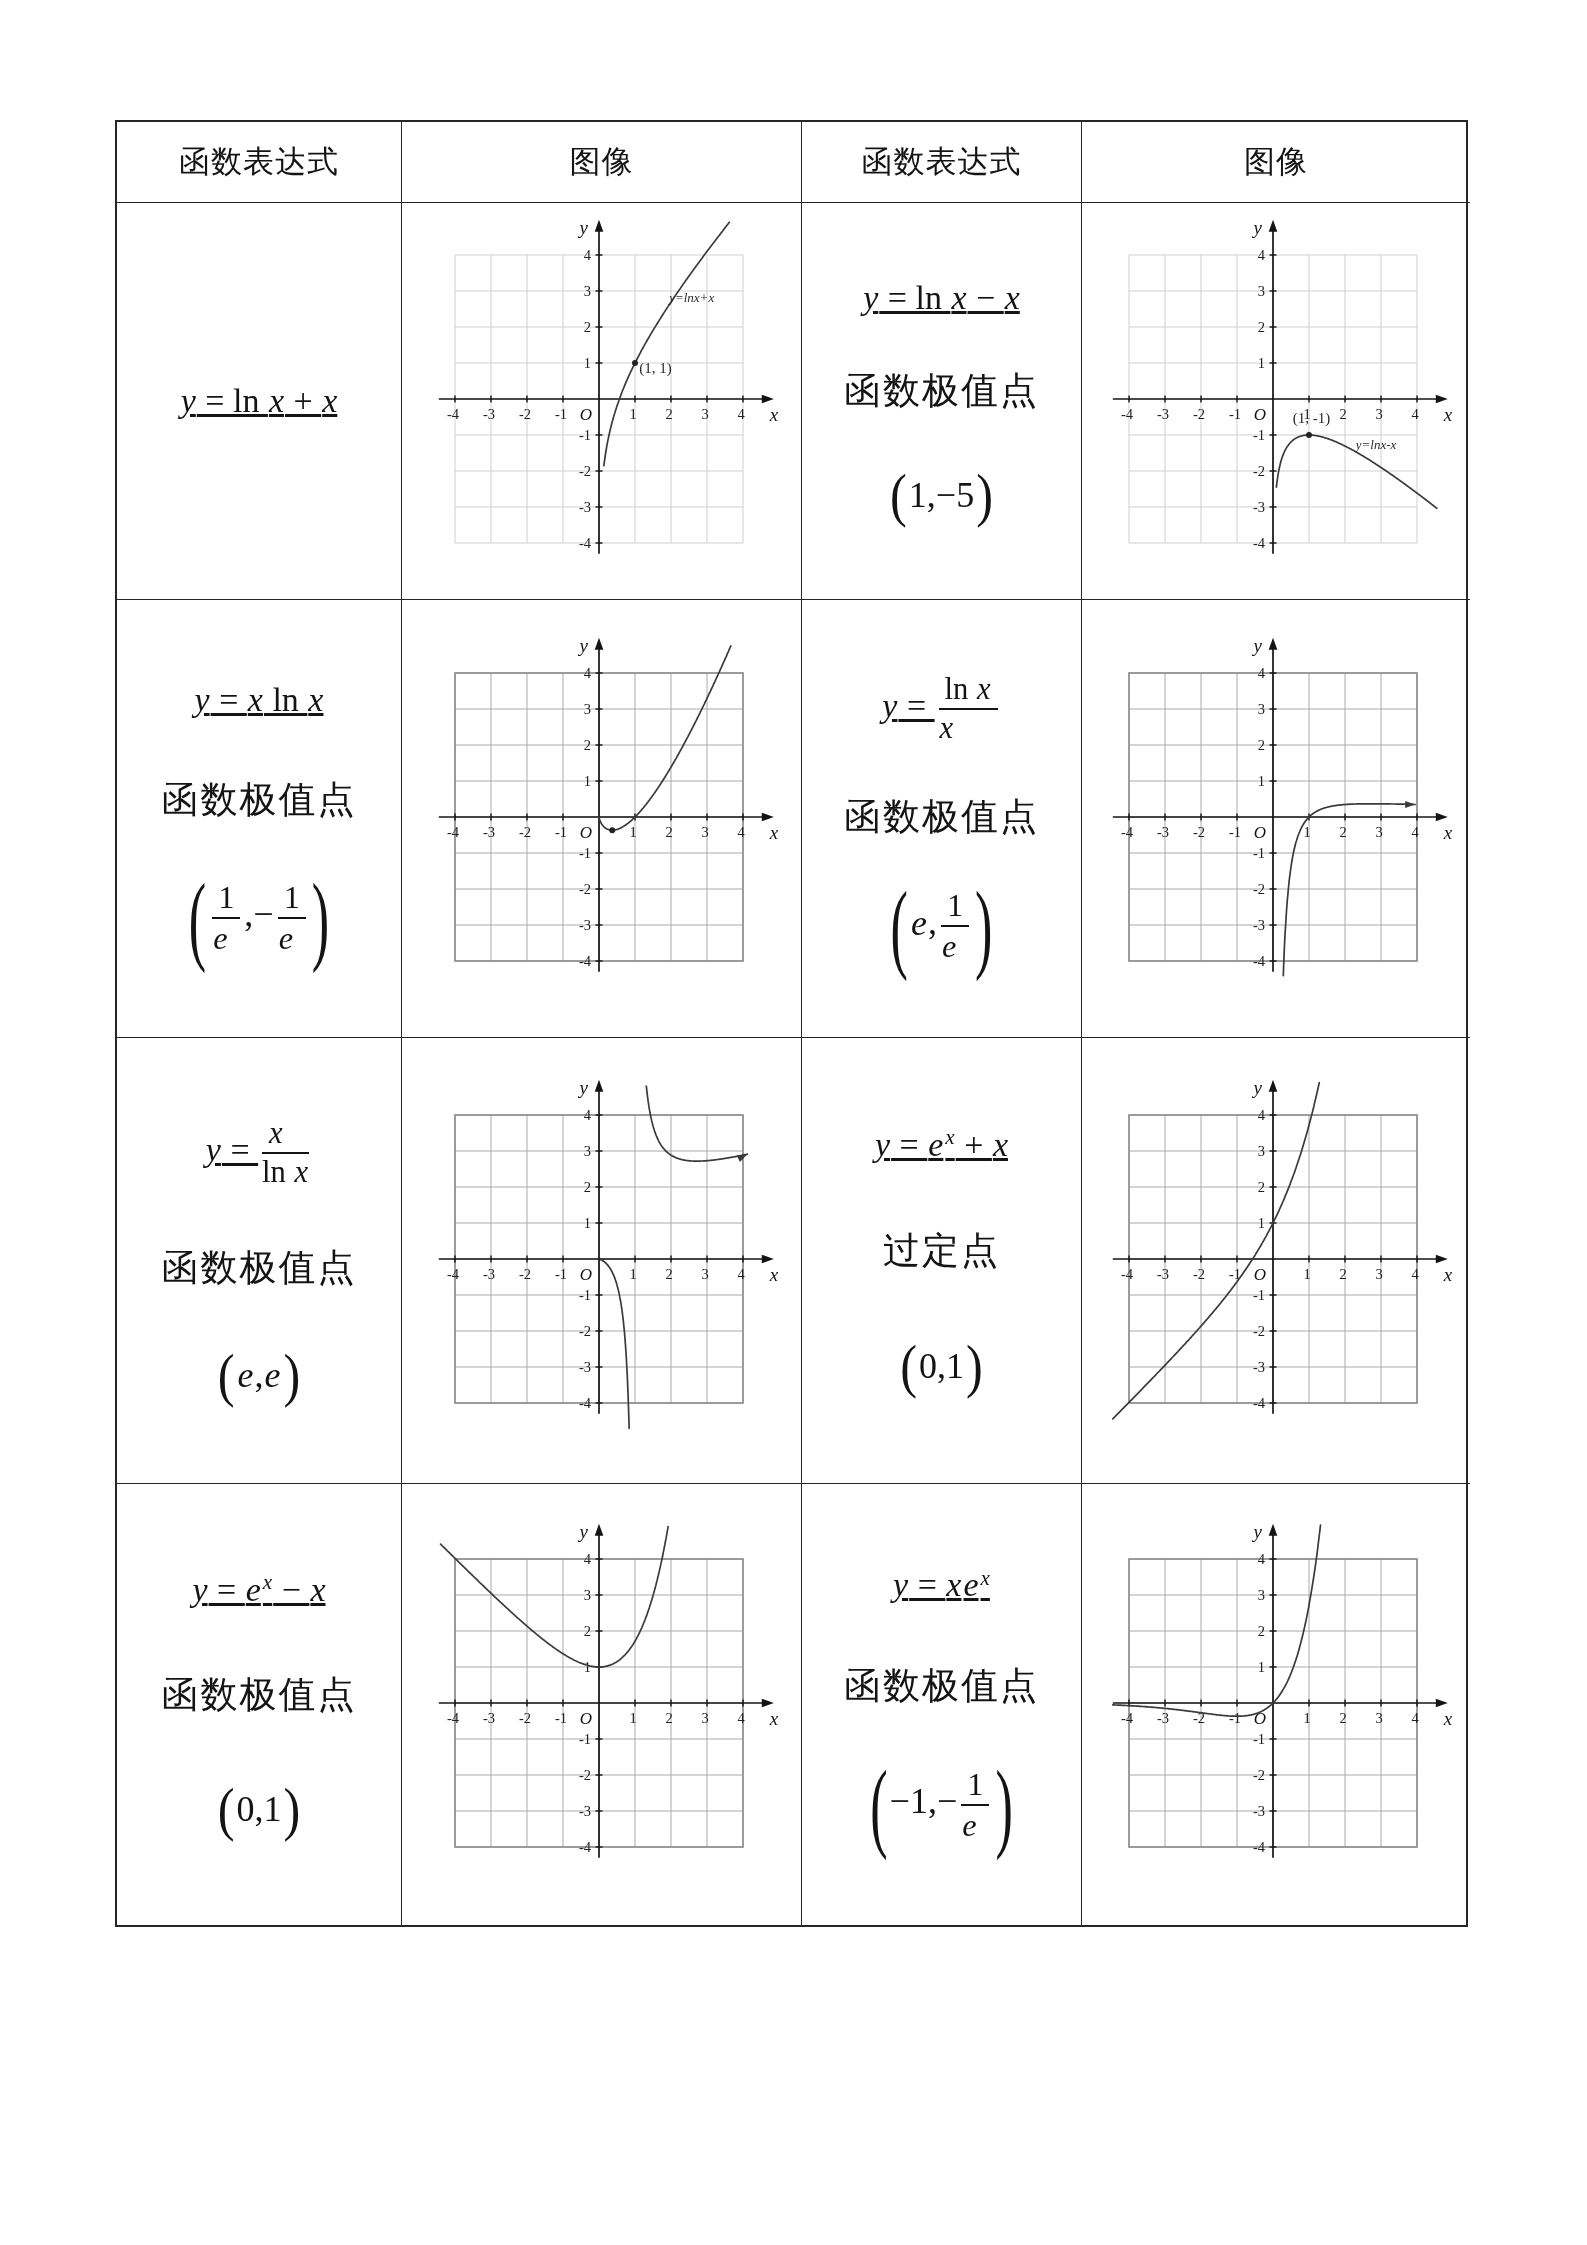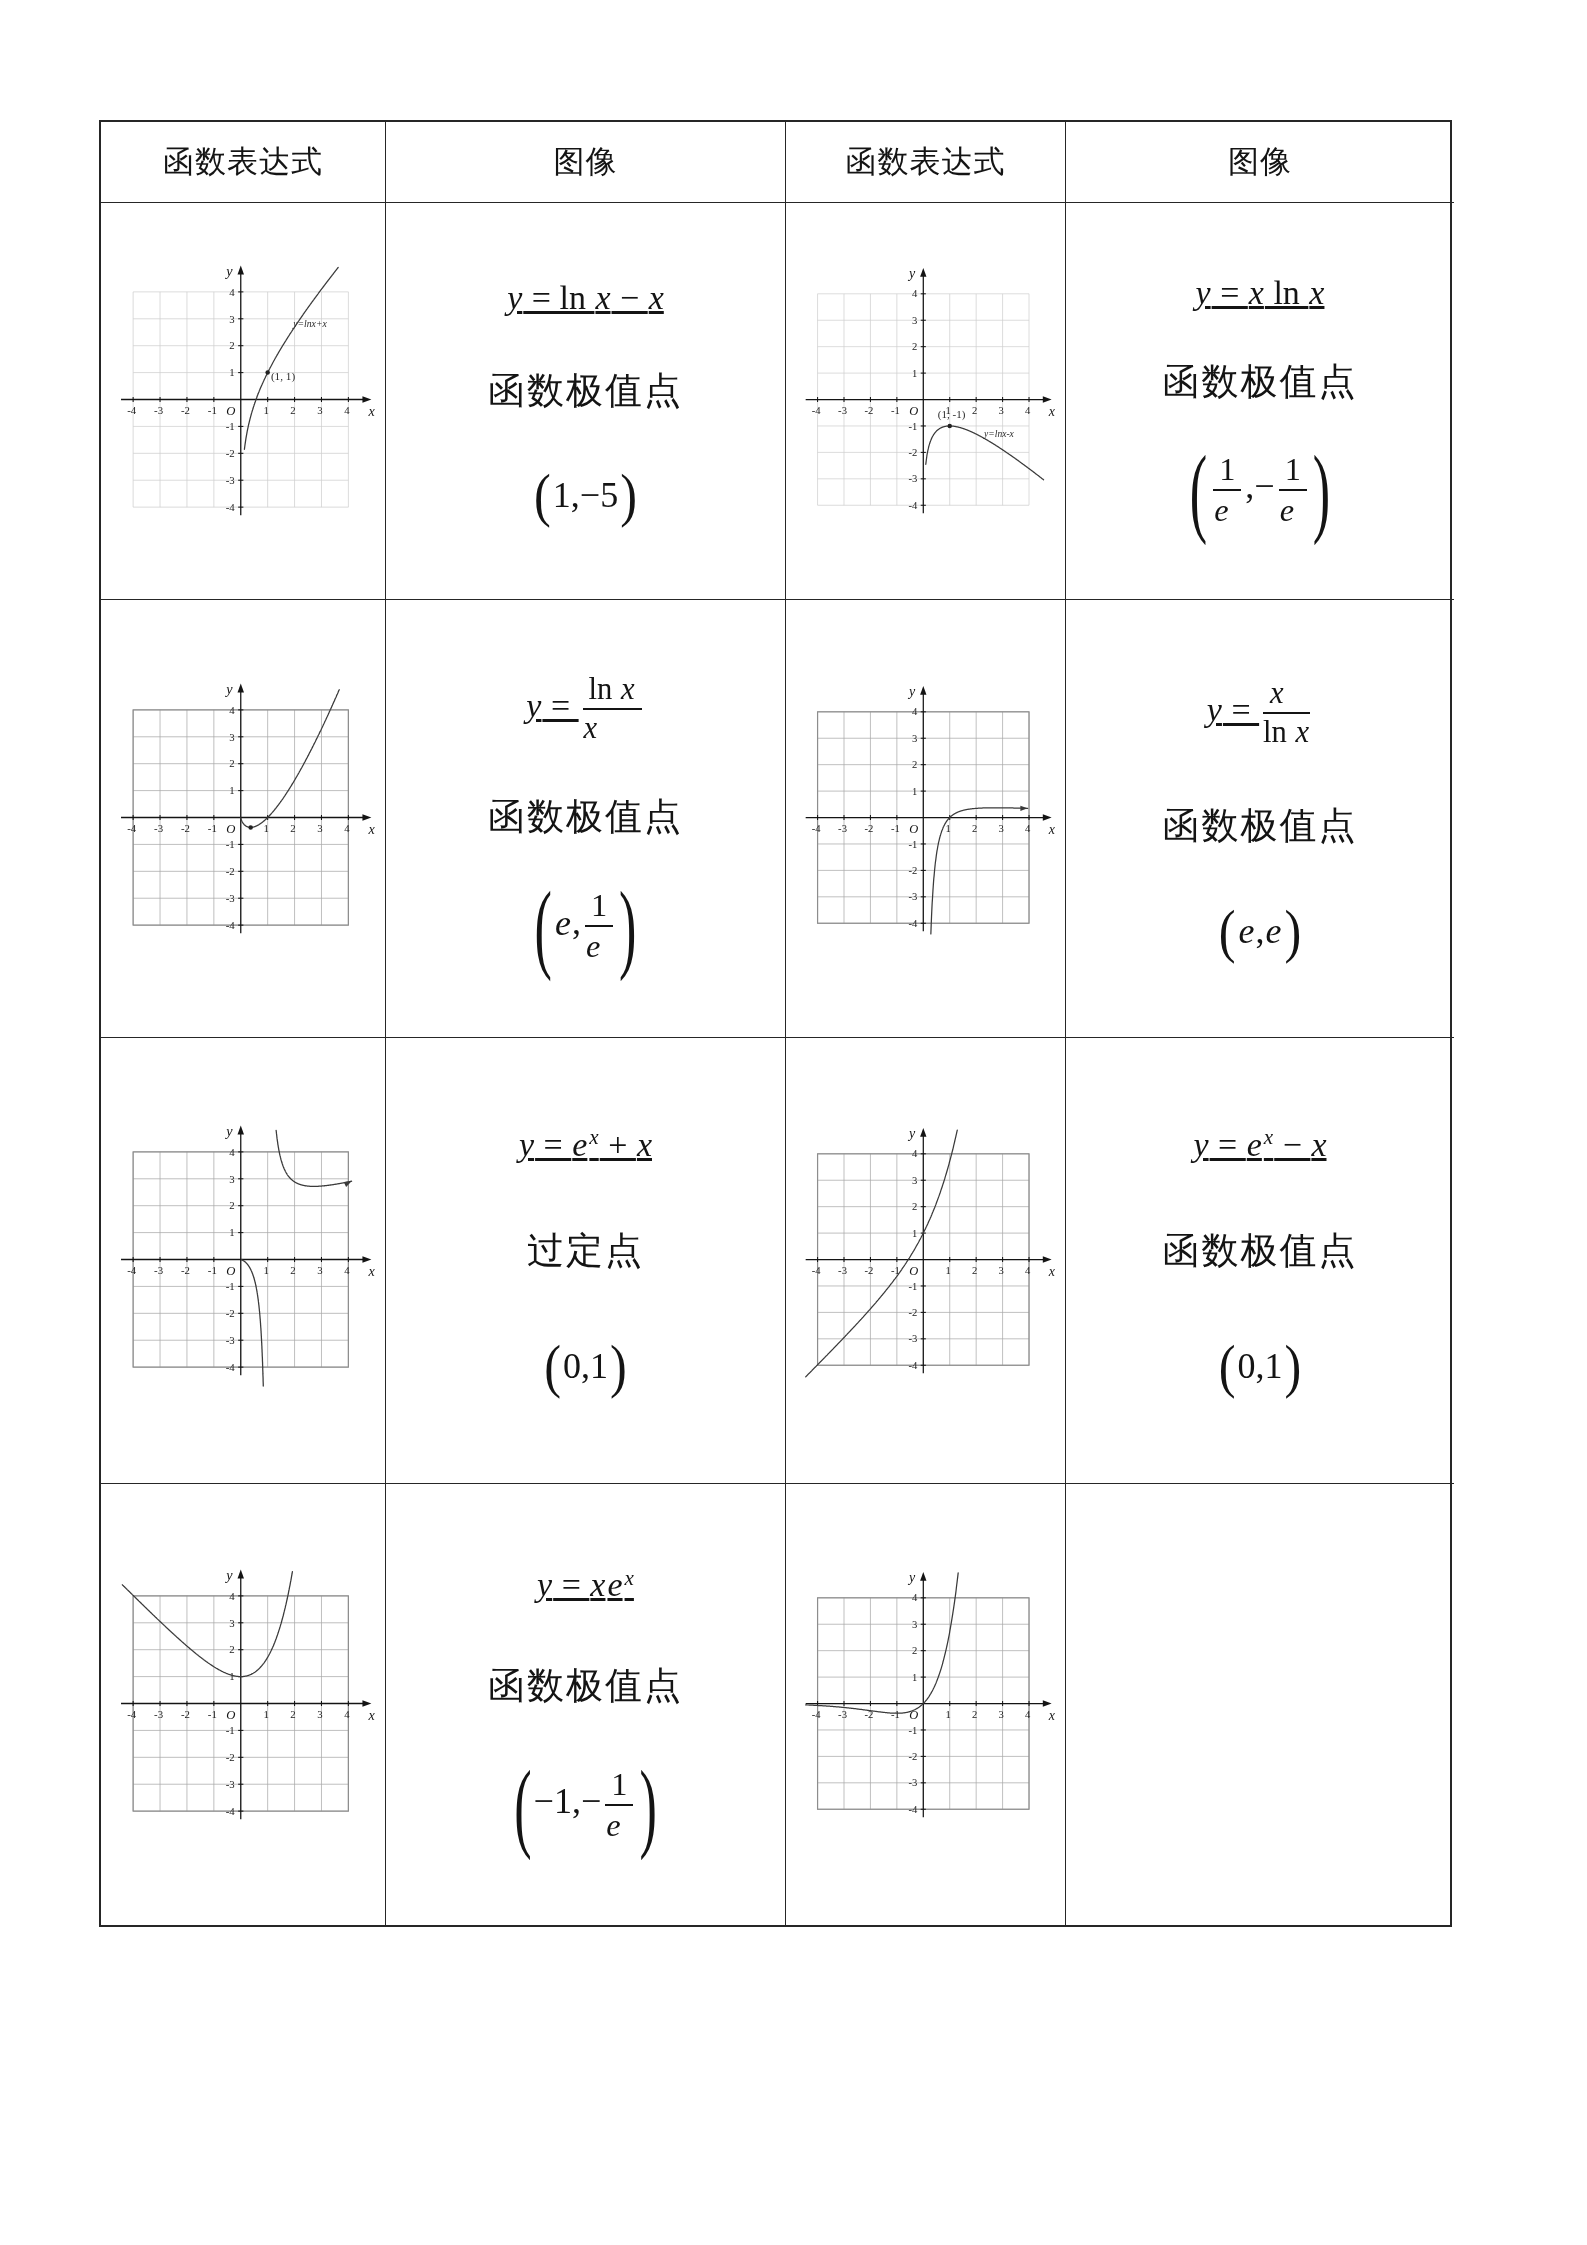--- a/index.html
+++ b/index.html
@@ -1,19 +1,19 @@
 <!DOCTYPE html>
 <html><head>
 <meta charset="utf-8">
 <style>
   html,body{margin:0;padding:0;background:#ffffff;}
   body{width:1587px;height:2245px;position:relative;font-family:"Liberation Serif","DejaVu Serif",serif;color:#141414;}
   .page{position:absolute;inset:0;background:#ffffff;}
   .ftable{
-    position:absolute;left:99px;top:120px;width:1353px;
+    position:absolute;left:115px;top:120px;width:1353px;
     border:2px solid #262626;box-sizing:border-box;
     display:grid;
     grid-template-columns:285px 400px 280px 388px;
     grid-template-rows:81px 397px 438px 446px 441px;
     background:#ffffff;
   }
   .cell{
     border-right:1.5px solid #262626;border-bottom:1.5px solid #262626;
     box-sizing:border-box;display:flex;align-items:center;justify-content:center;
     overflow:hidden;
@@ -45,20 +45,25 @@
 
 <div class="page">
   <div class="ftable">
 
     <div class="cell hdr">函数表达式</div>
     <div class="cell hdr">图像</div>
     <div class="cell hdr">函数表达式</div>
     <div class="cell hdr">图像</div>
 
     <div class="cell">
+        <div class="expr-stack">
+          <div class="fm"><span class="fm-i">y</span><span class="fm-t"> = ln </span><span class="fm-i">x</span><span class="fm-t"> + </span><span class="fm-i">x</span></div>
+        </div>
+      </div>
+    <div class="cell">
         <svg width="380" height="400" viewBox="0 0 380 400">
           <line x1="43" y1="342" x2="43" y2="54" stroke="#cfcfcf" stroke-width="1"></line>
           <line x1="43" y1="342" x2="331" y2="342" stroke="#cfcfcf" stroke-width="1"></line>
           <line x1="79" y1="342" x2="79" y2="54" stroke="#cfcfcf" stroke-width="1"></line>
           <line x1="43" y1="306" x2="331" y2="306" stroke="#cfcfcf" stroke-width="1"></line>
           <line x1="115" y1="342" x2="115" y2="54" stroke="#cfcfcf" stroke-width="1"></line>
           <line x1="43" y1="270" x2="331" y2="270" stroke="#cfcfcf" stroke-width="1"></line>
           <line x1="151" y1="342" x2="151" y2="54" stroke="#cfcfcf" stroke-width="1"></line>
           <line x1="43" y1="234" x2="331" y2="234" stroke="#cfcfcf" stroke-width="1"></line>
           <line x1="187" y1="342" x2="187" y2="54" stroke="#cfcfcf" stroke-width="1"></line>

